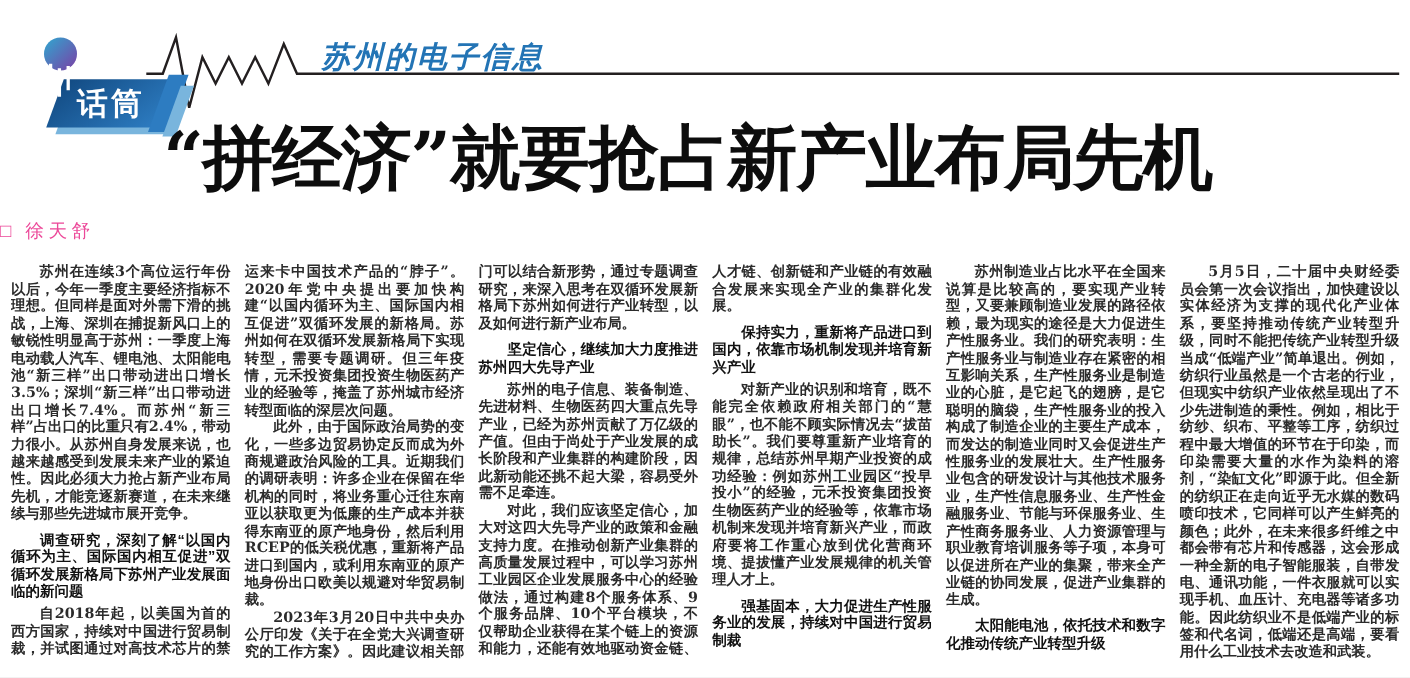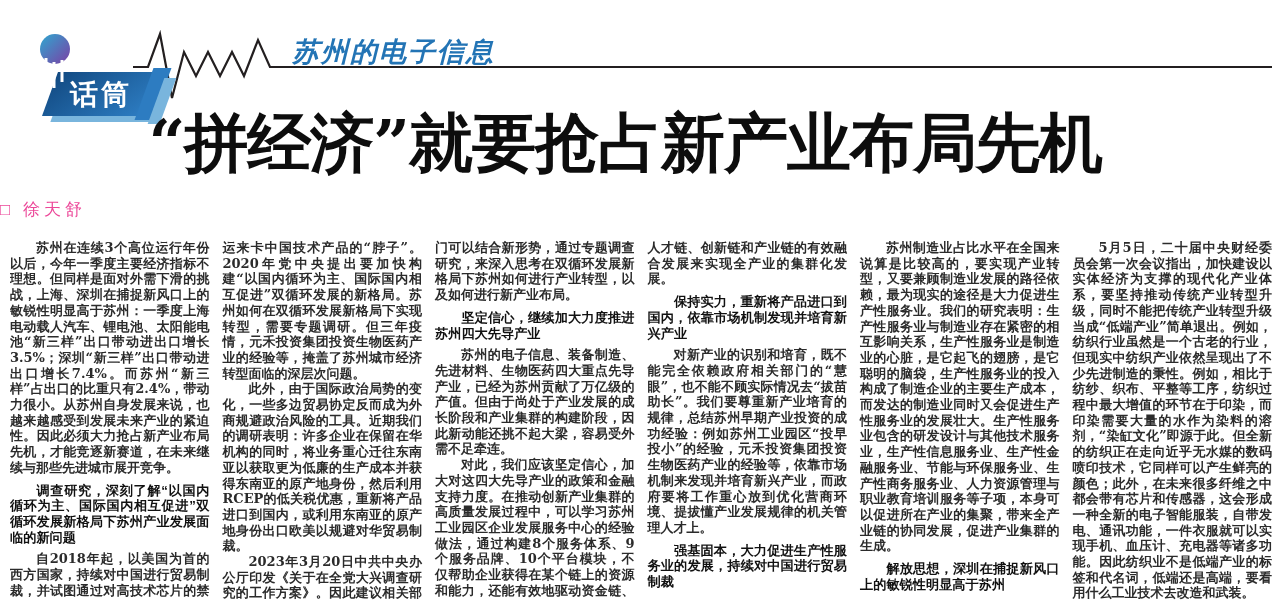--- a/index.html
+++ b/index.html
@@ -104,17 +104,17 @@
       <p class="para">自2018年起，以美国为首的西方国家，持续对中国进行贸易制裁，并试图通过对高技术芯片的禁运来卡中国技术产品的“脖子”。2020年党中央提出要加快构建“以国内循环为主、国际国内相互促进”双循环发展的新格局。苏州如何在双循环发展新格局下实现转型，需要专题调研。但三年疫情，元禾投资集团投资生物医药产业的经验等，掩盖了苏州城市经济转型面临的深层次问题。</p>
       <p class="para">此外，由于国际政治局势的变化，一些多边贸易协定反而成为外商规避政治风险的工具。近期我们的调研表明：许多企业在保留在华机构的同时，将业务重心迁往东南亚以获取更为低廉的生产成本并获得东南亚的原产地身份，然后利用RCEP的低关税优惠，重新将产品进口到国内，或利用东南亚的原产地身份出口欧美以规避对华贸易制裁。</p>
       <p class="para">2023年3月20日中共中央办公厅印发《关于在全党大兴调查研究的工作方案》。因此建议相关部门可以结合新形势，通过专题调查研究，来深入思考在双循环发展新格局下苏州如何进行产业转型，以及如何进行新产业布局。</p>
       <p class="subhead">坚定信心，继续加大力度推进苏州四大先导产业</p>
       <p class="para">苏州的电子信息、装备制造、先进材料、生物医药四大重点先导产业，已经为苏州贡献了万亿级的产值。但由于尚处于产业发展的成长阶段和产业集群的构建阶段，因此新动能还挑不起大梁，容易受外需不足牵连。</p>
       <p class="para">对此，我们应该坚定信心，加大对这四大先导产业的政策和金融支持力度。在推动创新产业集群的高质量发展过程中，可以学习苏州工业园区企业发展服务中心的经验做法，通过构建8个服务体系、9个服务品牌、10个平台模块，不仅帮助企业获得在某个链上的资源和能力，还能有效地驱动资金链、人才链、创新链和产业链的有效融合发展来实现全产业的集群化发展。</p>
       <p class="subhead">保持实力，重新将产品进口到国内，依靠市场机制发现并培育新兴产业</p>
       <p class="para">对新产业的识别和培育，既不能完全依赖政府相关部门的“慧眼”，也不能不顾实际情况去“拔苗助长”。我们要尊重新产业培育的规律，总结苏州早期产业投资的成功经验：例如苏州工业园区“投早投小”的经验，元禾投资集团投资生物医药产业的经验等，依靠市场机制来发现并培育新兴产业，而政府要将工作重心放到优化营商环境、提拔懂产业发展规律的机关管理人才上。</p>
       <p class="subhead">强基固本，大力促进生产性服务业的发展，持续对中国进行贸易制裁</p>
       <p class="para">苏州制造业占比水平在全国来说算是比较高的，要实现产业转型，又要兼顾制造业发展的路径依赖，最为现实的途径是大力促进生产性服务业。我们的研究表明：生产性服务业与制造业存在紧密的相互影响关系，生产性服务业是制造业的心脏，是它起飞的翅膀，是它聪明的脑袋，生产性服务业的投入构成了制造企业的主要生产成本，而发达的制造业同时又会促进生产性服务业的发展壮大。生产性服务业包含的研发设计与其他技术服务业，生产性信息服务业、生产性金融服务业、节能与环保服务业、生产性商务服务业、人力资源管理与职业教育培训服务等子项，本身可以促进所在产业的集聚，带来全产业链的协同发展，促进产业集群的生成。</p>
-      <p class="subhead">解放思想，深圳在捕捉新风口上的敏锐性明显高于苏州</p>
+      <p class="subhead">太阳能电池，依托技术和数字化推动传统产业转型升级</p>
       <p class="para">5月5日，二十届中央财经委员会第一次会议指出，加快建设以实体经济为支撑的现代化产业体系，要坚持推动传统产业转型升级，同时不能把传统产业转型升级当成“低端产业”简单退出。例如，纺织行业虽然是一个古老的行业，但现实中纺织产业依然呈现出了不少先进制造的秉性。例如，相比于纺纱、织布、平整等工序，纺织过程中最大增值的环节在于印染，而印染需要大量的水作为染料的溶剂，“染缸文化”即源于此。但全新的纺织正在走向近乎无水媒的数码喷印技术，它同样可以产生鲜亮的颜色；此外，在未来很多纤维之中都会带有芯片和传感器，这会形成一种全新的电子智能服装，自带发电、通讯功能，一件衣服就可以实现手机、血压计、充电器等诸多功能。因此纺织业不是低端产业的标签和代名词，低端还是高端，要看用什么工业技术去改造和武装。</p>
     </div>
 
 </div>
 
 </body></html>

